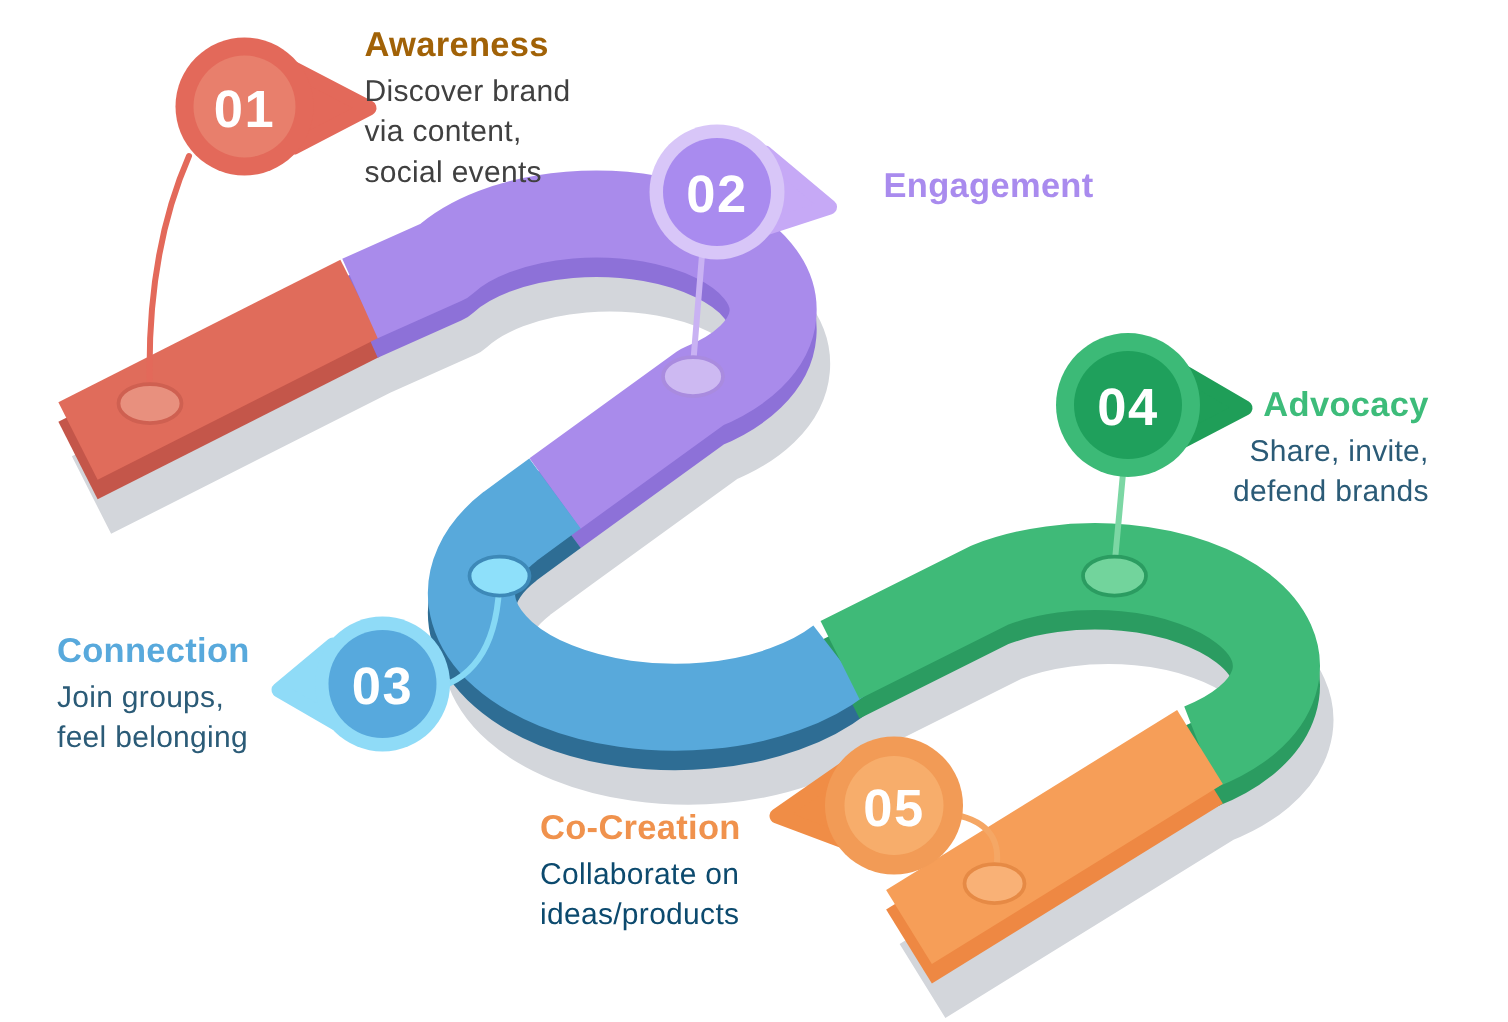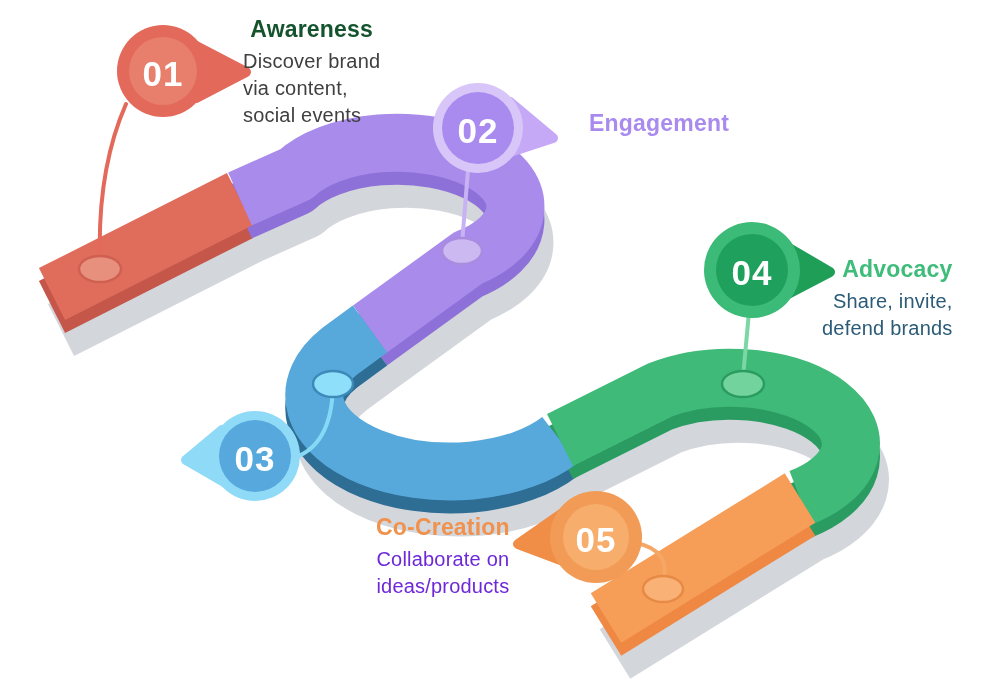--- a/index.html
+++ b/index.html
@@ -17,21 +17,21 @@
     font-weight:700; font-size:35px; fill:#ffffff; text-anchor:middle;
     letter-spacing:1px;
   }
   .label { position:absolute; z-index:5; }
   .label-title { font-size:23px; font-weight:700; margin-bottom:5px; letter-spacing:0.2px; }
   .label-desc { font-size:20px; line-height:27px; font-weight:500; white-space:pre-line; letter-spacing:0.2px; }
   .label-1 { left:243px; top:16px; }
   .label-2 { left:589px; top:110px; }
   .label-3 { left:38px;  top:420px; }
   .label-4 { left:822px; top:256px;text-align:right; }
-  .label-5 { left:360px; top:514px;margin-left:16px; }
+  .label-5 { left:360px; top:538px; }
 </style>
 </head>
 <body>
 
 <div class="canvas">
 
   <svg class="road-svg" width="1005" height="681" viewBox="0 0 1005 681">
 
     <g transform="translate(9,36)">
       <path class="road" d="M52 294 L240 199 L296 174 A118 64 0 1 1 468 258 L370 329 L340 351 A125 70 0 1 0 560 440 L660 390 A115 63 0 1 1 800 498 L606 618" stroke="#d3d6db"></path>
@@ -102,36 +102,41 @@
       <g>
         <path class="pointer" d="M564 512 L518 544 L566 562 Z" fill="#f08d46" stroke="#f08d46"></path>
         <circle cx="596" cy="537" r="46" fill="#f29b56"></circle>
         <circle cx="596" cy="537" r="33" fill="#f7ad6b"></circle>
         <text class="marker-number" x="596" y="537" dy="2" dominant-baseline="central">05</text>
       </g>
     </g>
   </svg>
 
   <div class="label label-1">
-    <div class="label-title" style="color: #14532d; text-align: center;">Awareness</div>
+    <div class="label-title" style="color: #a16207;">Awareness</div>
     <div class="label-desc" style="color: #404040;">Discover brand
 via content,
 social events</div>
   </div>
 
   <div class="label label-2">
     <div class="label-title" style="color: rgb(169, 139, 238);">Engagement</div>
   </div>
 
+  <div class="label label-3">
+    <div class="label-title" style="color: rgb(88, 169, 220);">Connection</div>
+    <div class="label-desc" style="color: rgb(43, 91, 119);">Join groups,
+feel belonging</div>
+  </div>
 
   <div class="label label-4">
     <div class="label-title" style="color: rgb(61, 188, 122);">Advocacy</div>
     <div class="label-desc" style="color: rgb(43, 91, 119);">Share, invite,
 defend brands</div>
   </div>
 
   <div class="label label-5">
     <div class="label-title" style="color: rgb(240, 146, 77);">Co-Creation</div>
-    <div class="label-desc" style="color: #6d28d9; text-align: center;">Collaborate on
+    <div class="label-desc" style="color: #0c4a6e;">Collaborate on
 ideas/products</div>
   </div>
 
 </div>
 
 </body></html>

